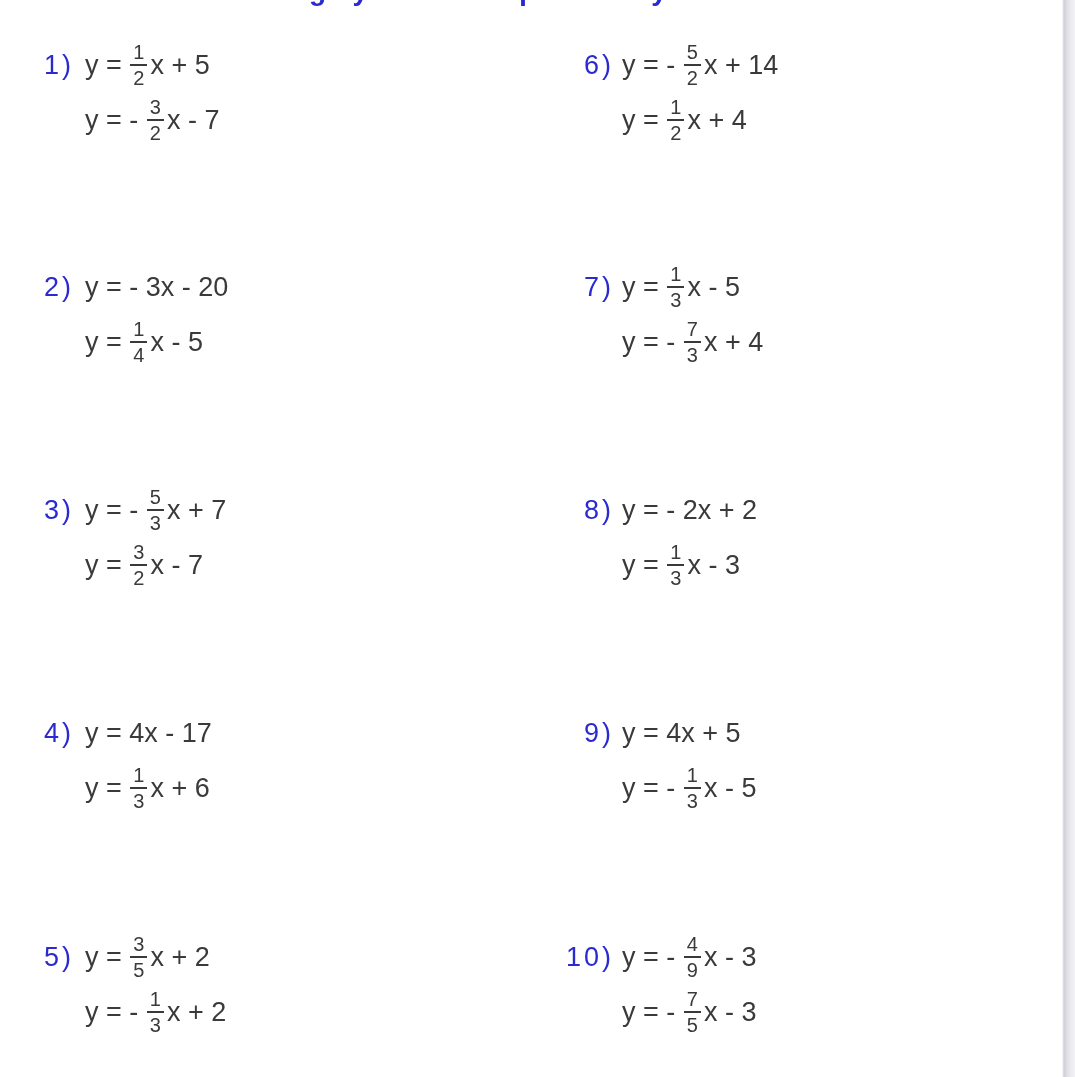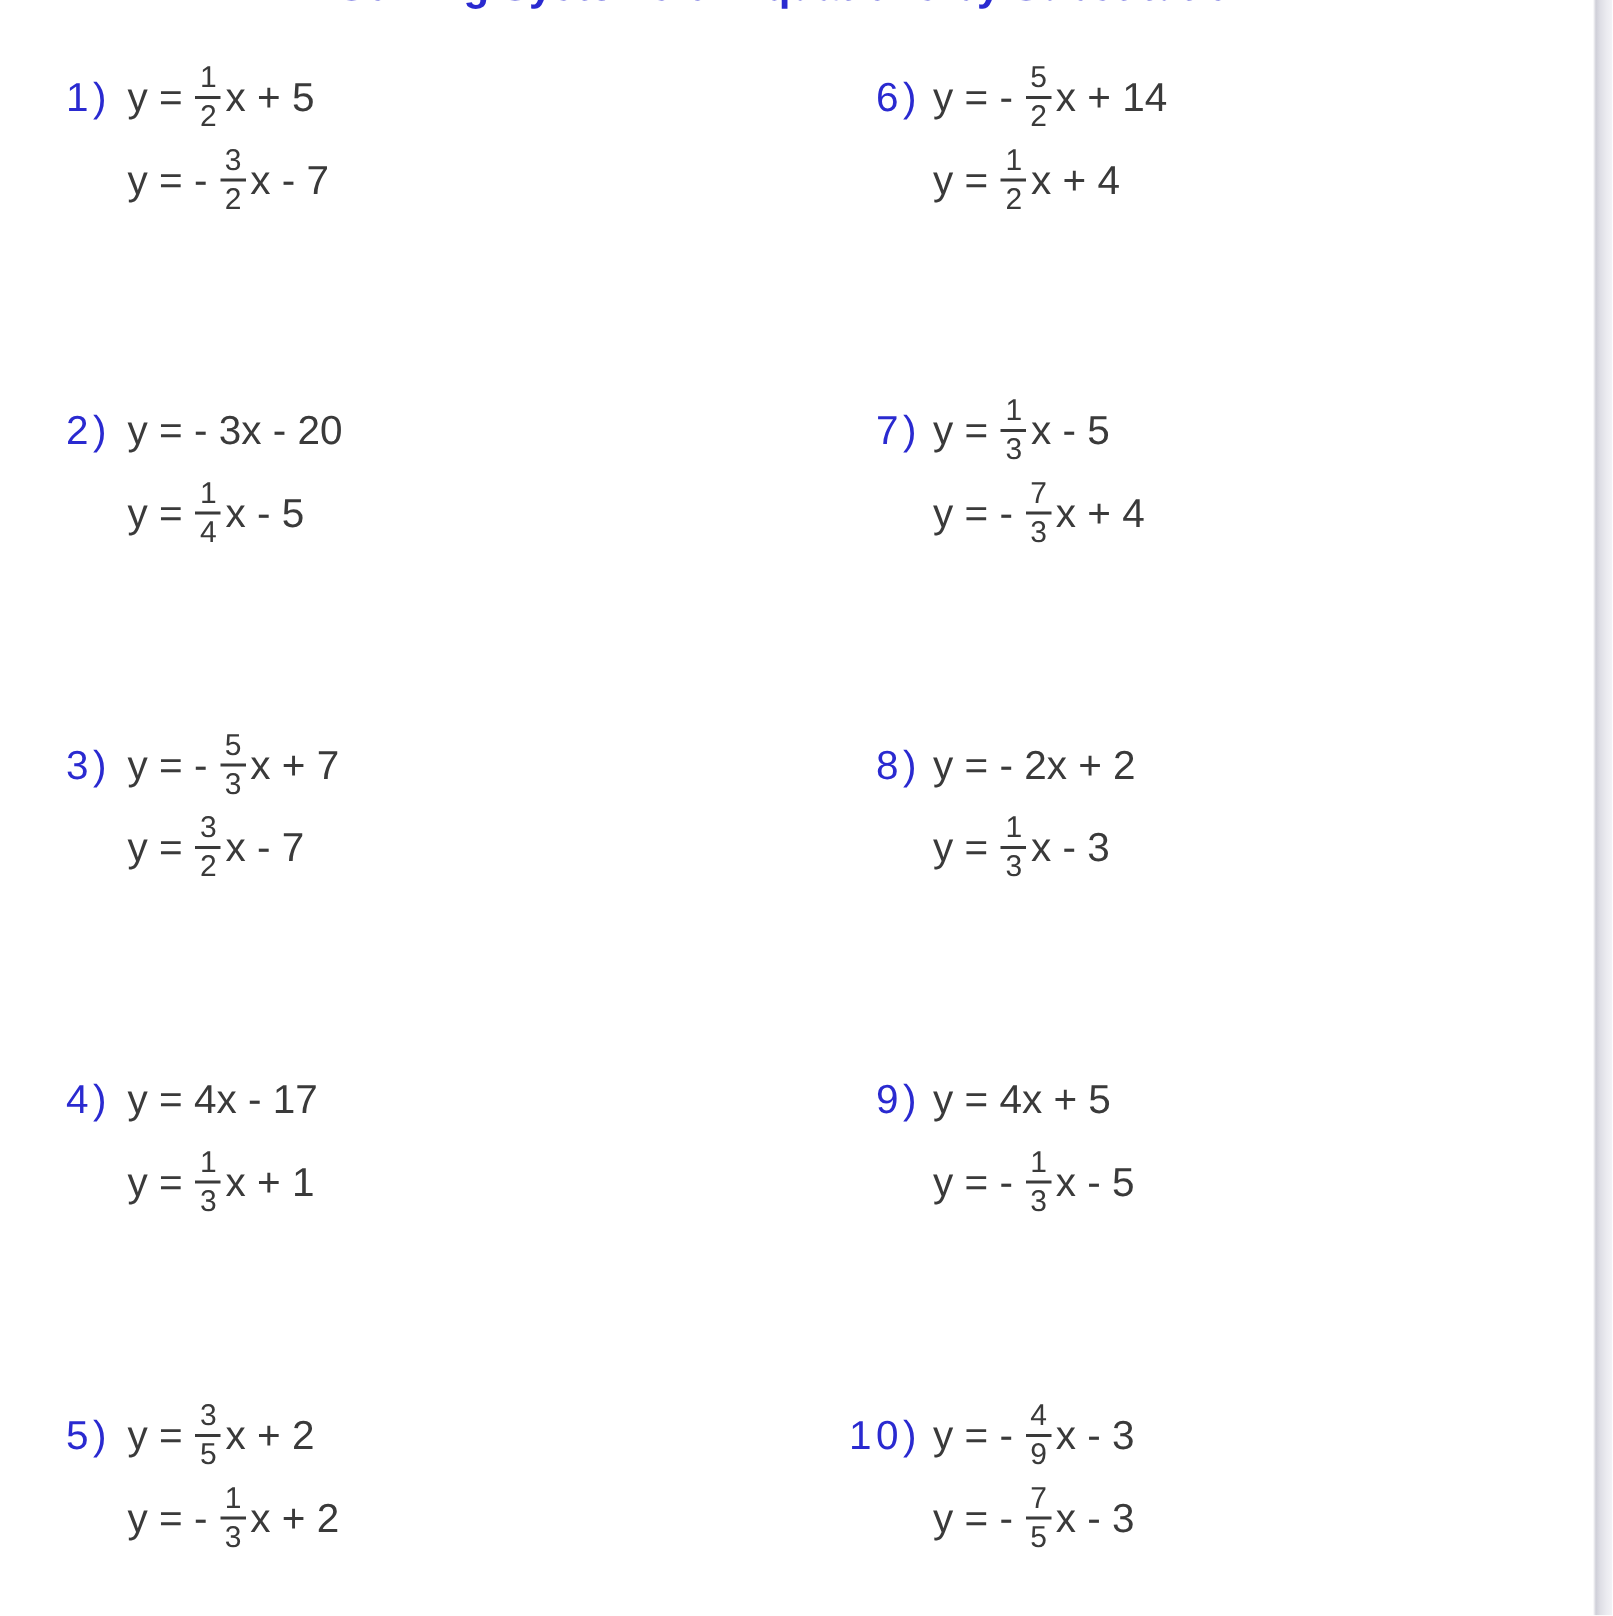--- a/index.html
+++ b/index.html
@@ -174,21 +174,21 @@
         </span>
     </div>
     <div class="eq-row">
       <span class="num"></span>
       <span class="eq">
           <span class="t">y = </span>
           <span class="frac">
             <span class="fnum">1</span>
             <span class="fden">3</span>
           </span>
-          <span class="t">x + 1</span>
+          <span class="t">x + 6</span>
         </span>
     </div>
   </div>
 
   <div class="problem colL row5">
     <div class="eq-row">
       <span class="num">5)</span>
       <span class="eq">
           <span class="t">y = </span>
           <span class="frac">

